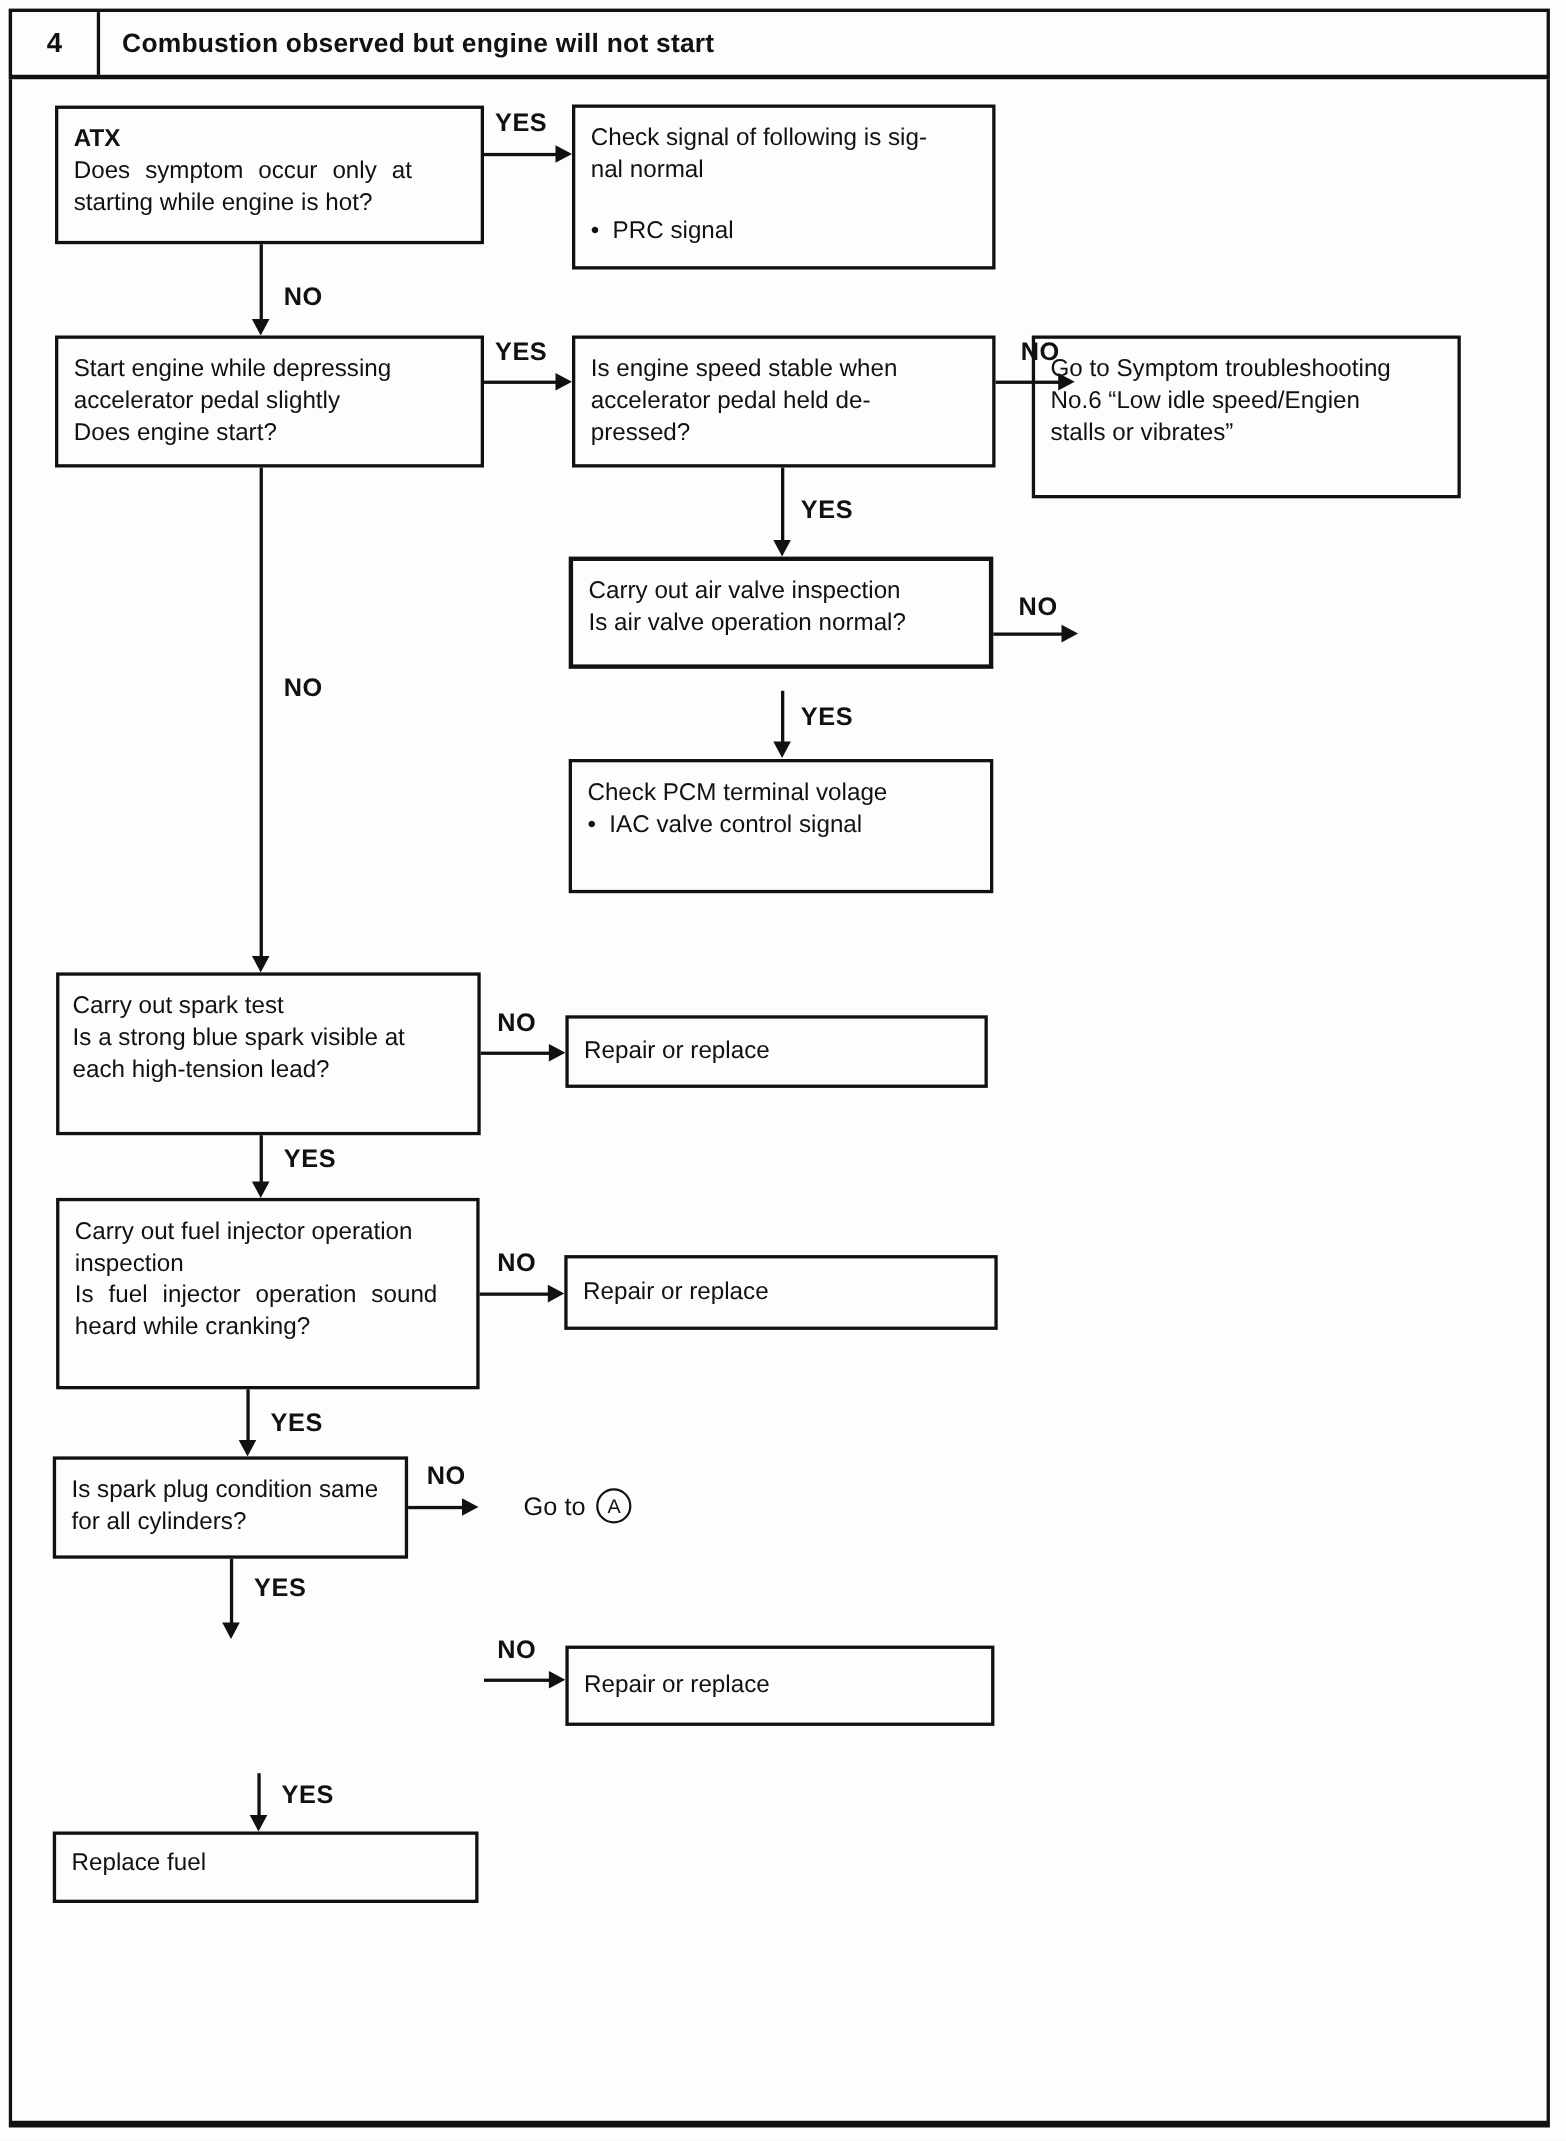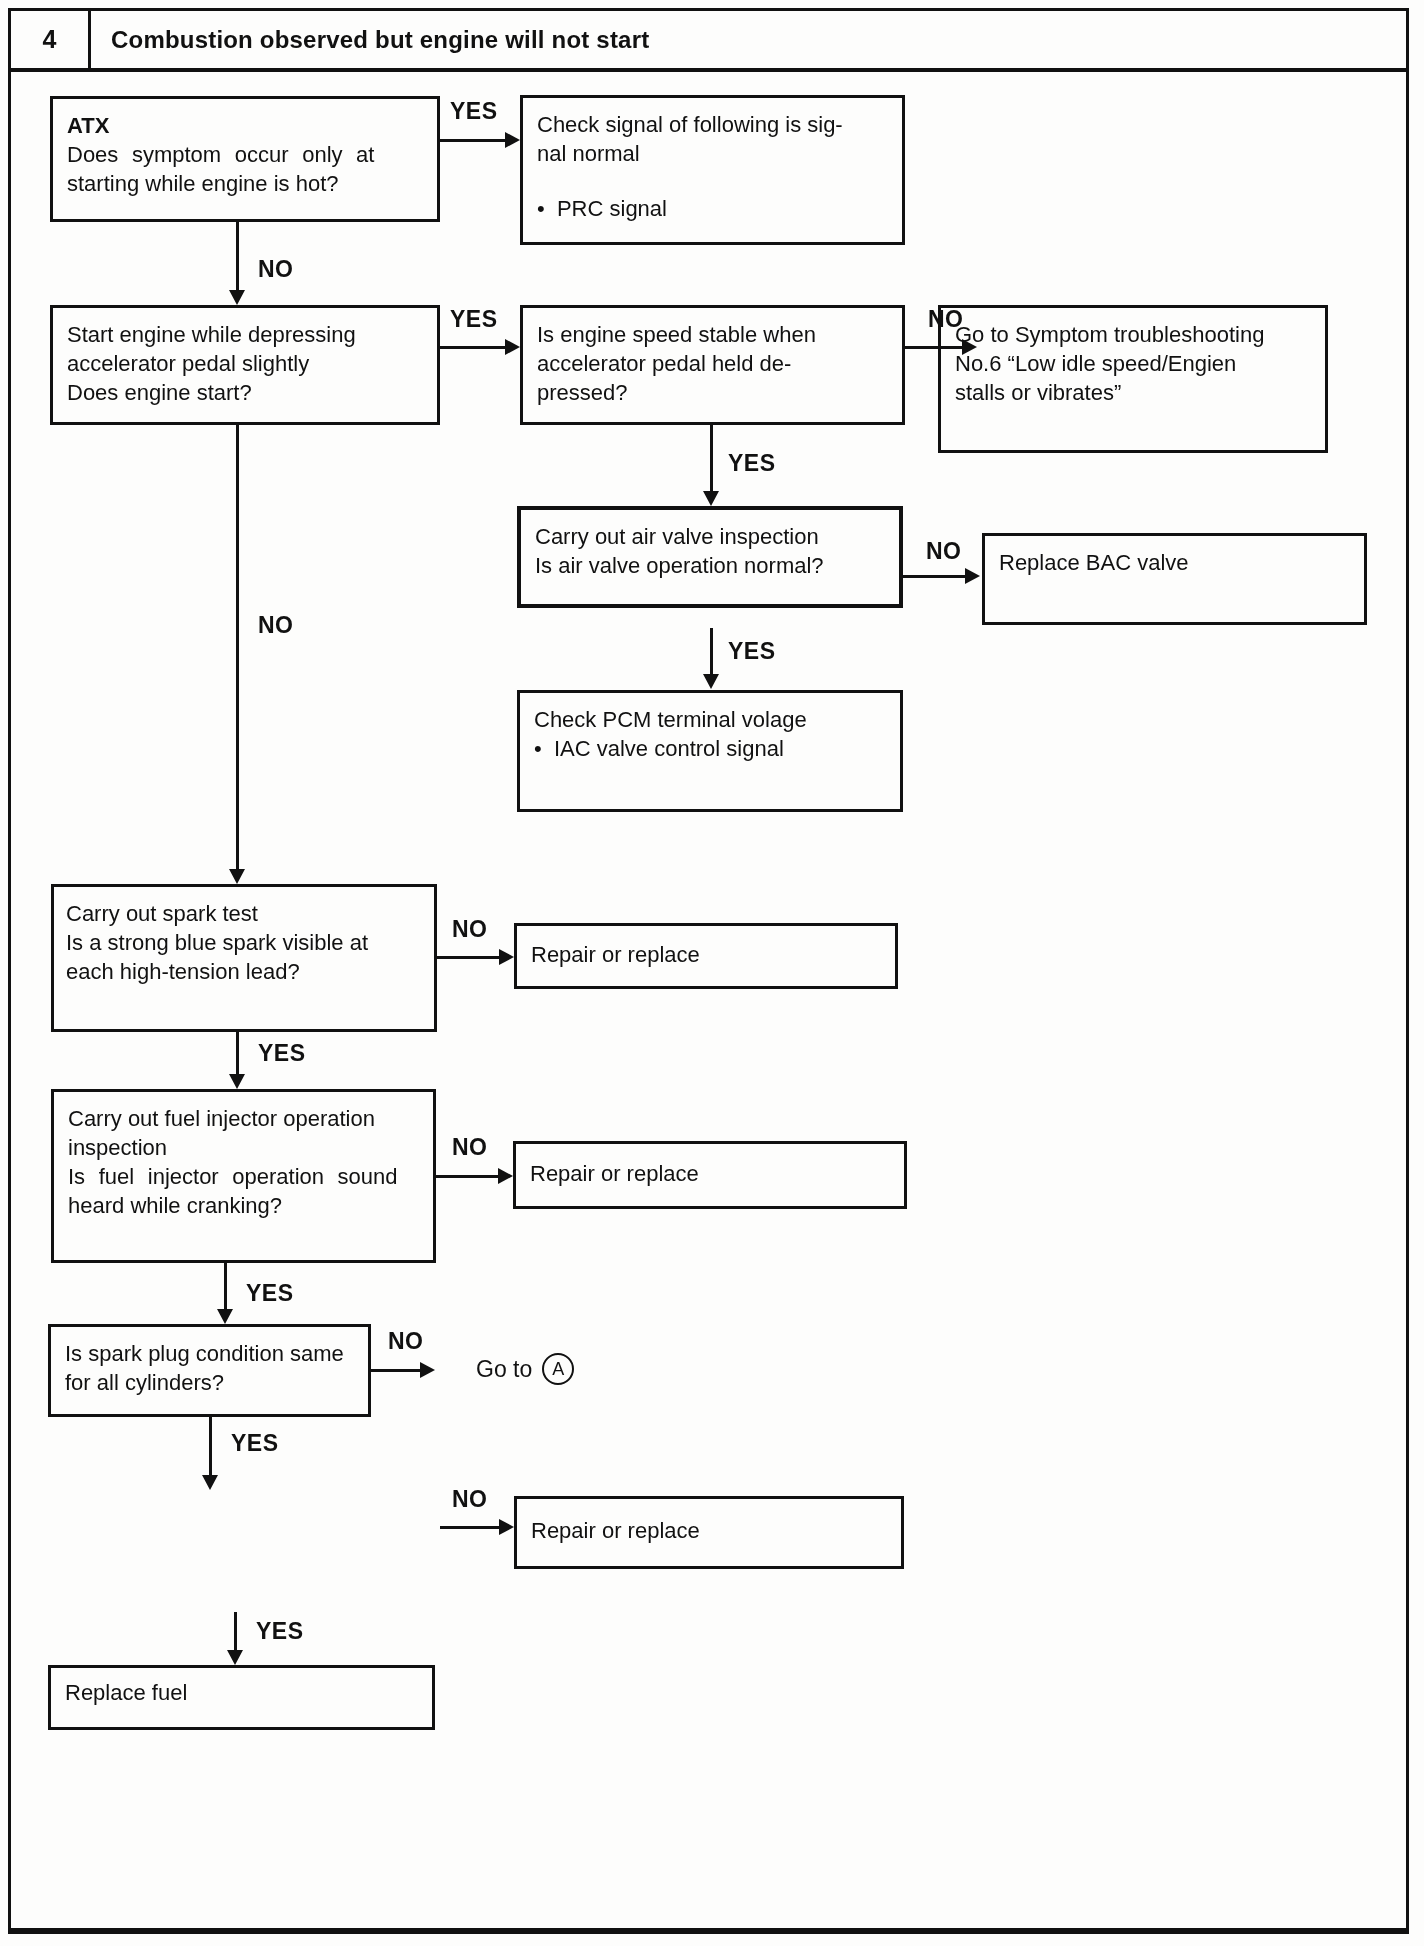--- a/index.html
+++ b/index.html
@@ -89,23 +89,20 @@
     <div class="ln">Go to Symptom troubleshooting</div>
     <div class="ln">No.6 “Low idle speed/Engien</div>
     <div class="ln">stalls or vibrates”</div>
   </div>
 
   <div class="box" style="left:517px;top:506px;width:386px;height:102px;border-width:4px;">
     <div class="ln">Carry out air valve inspection</div>
     <div class="ln">Is air valve operation normal?</div>
   </div>
 
-  <div class="box" style="left:982px;top:533px;width:385px;height:92px;">
-    <div class="ln">Replace BAC valve</div>
-  </div>
 
   <div class="box" style="left:517px;top:690px;width:386px;height:122px;">
     <div class="ln">Check PCM terminal volage</div>
     <div class="ln bullet-tight">•  IAC valve control signal</div>
   </div>
 
   <div class="box" style="left:51px;top:884px;width:386px;height:148px;padding-left:12px;">
     <div class="ln">Carry out spark test</div>
     <div class="ln">Is a strong blue spark visible at</div>
     <div class="ln">each high-tension lead?</div>

